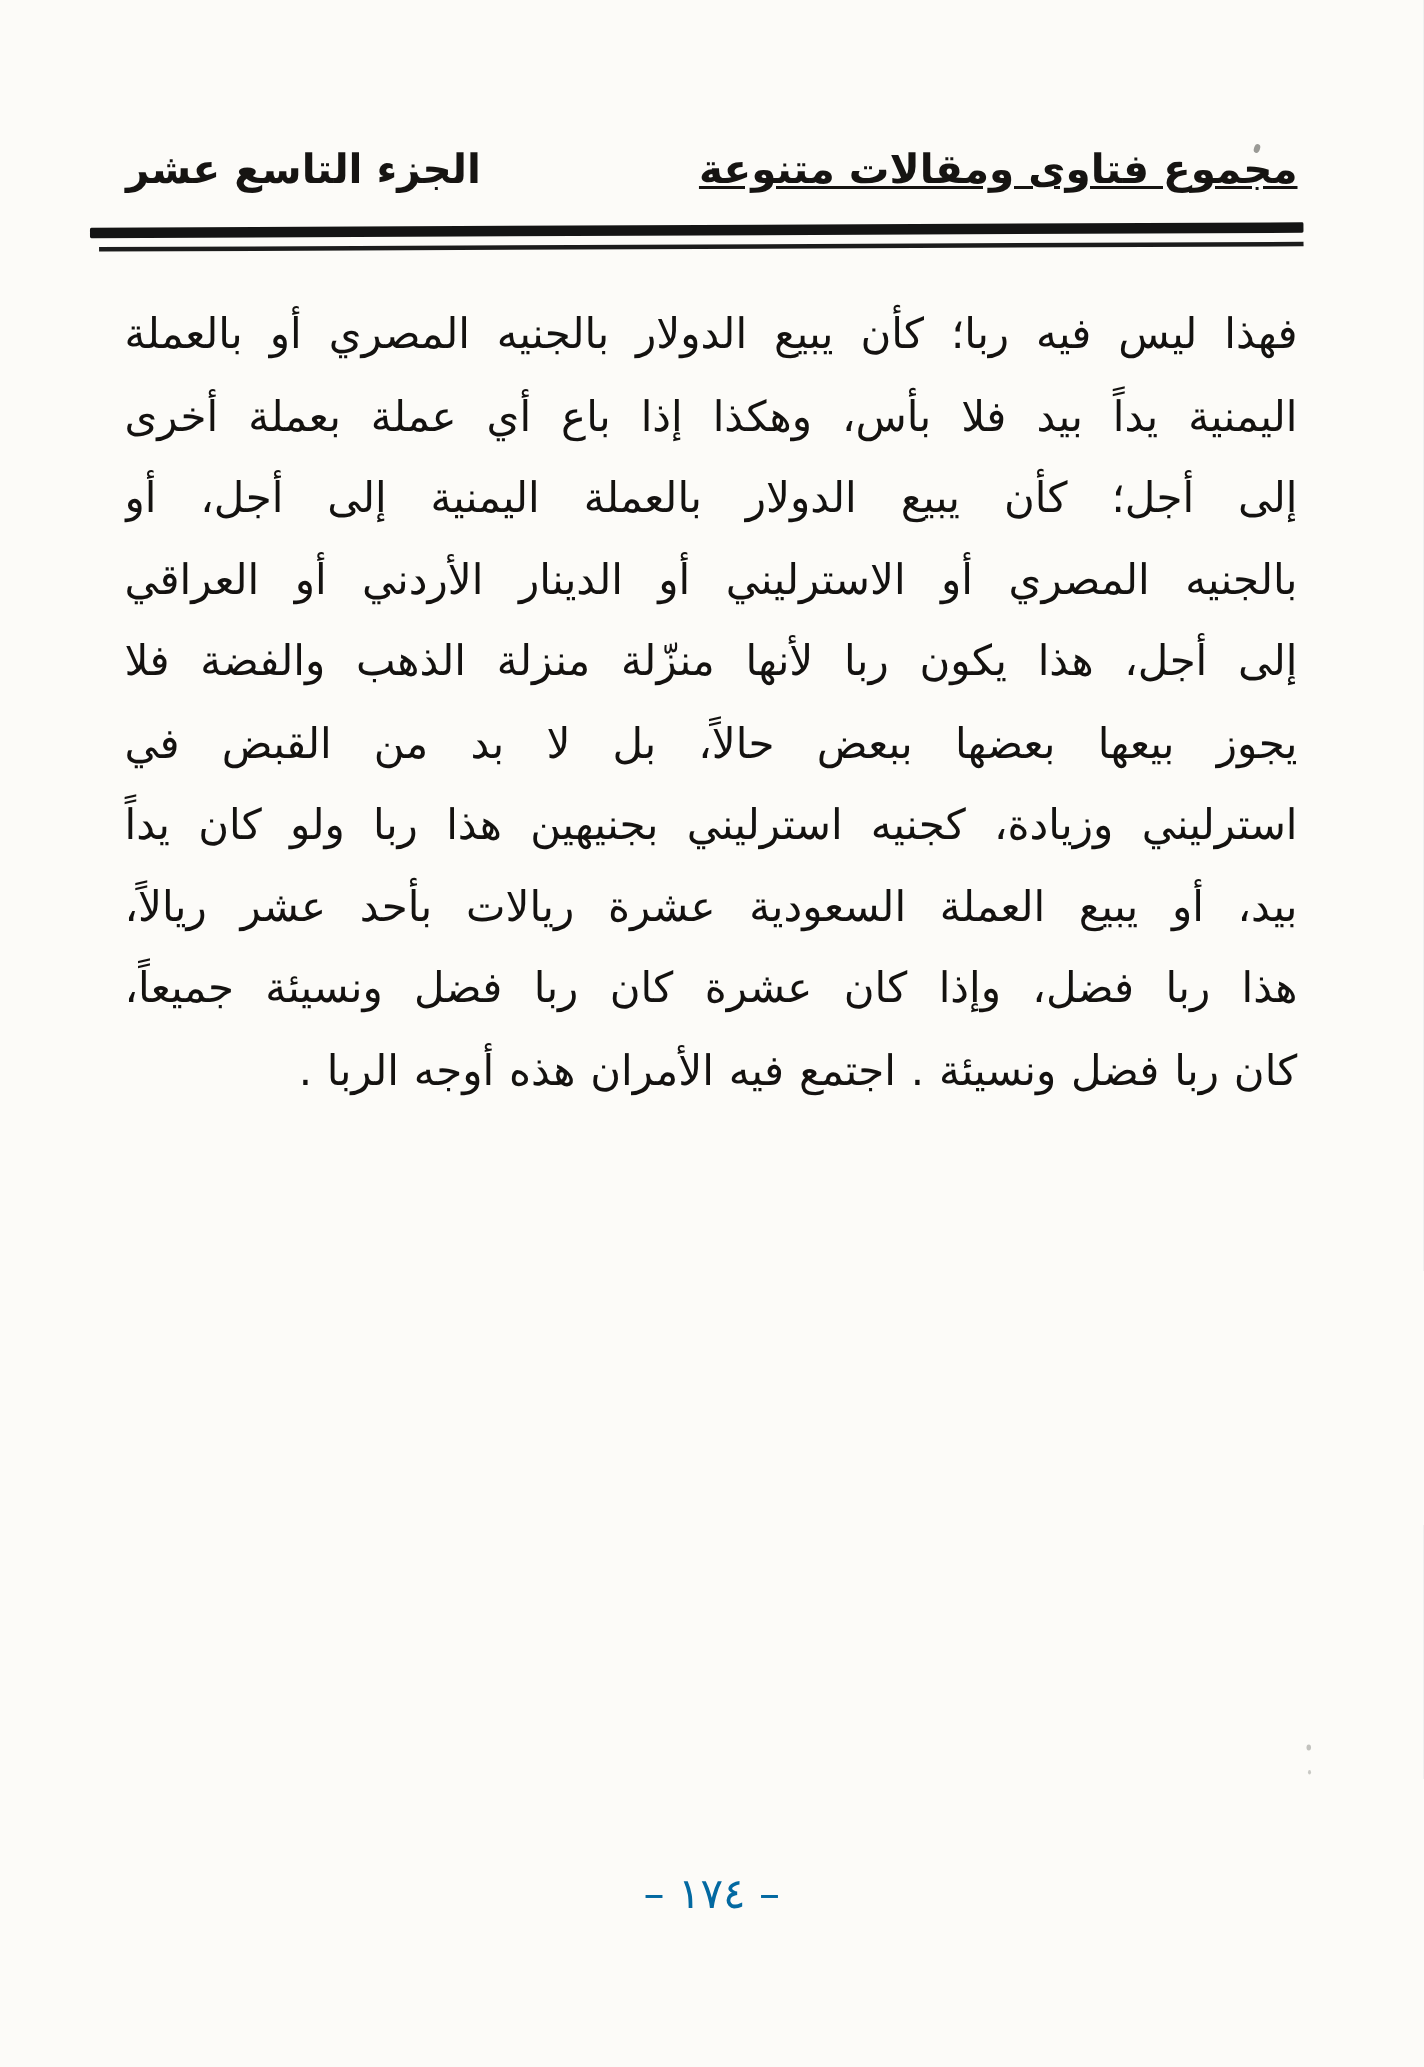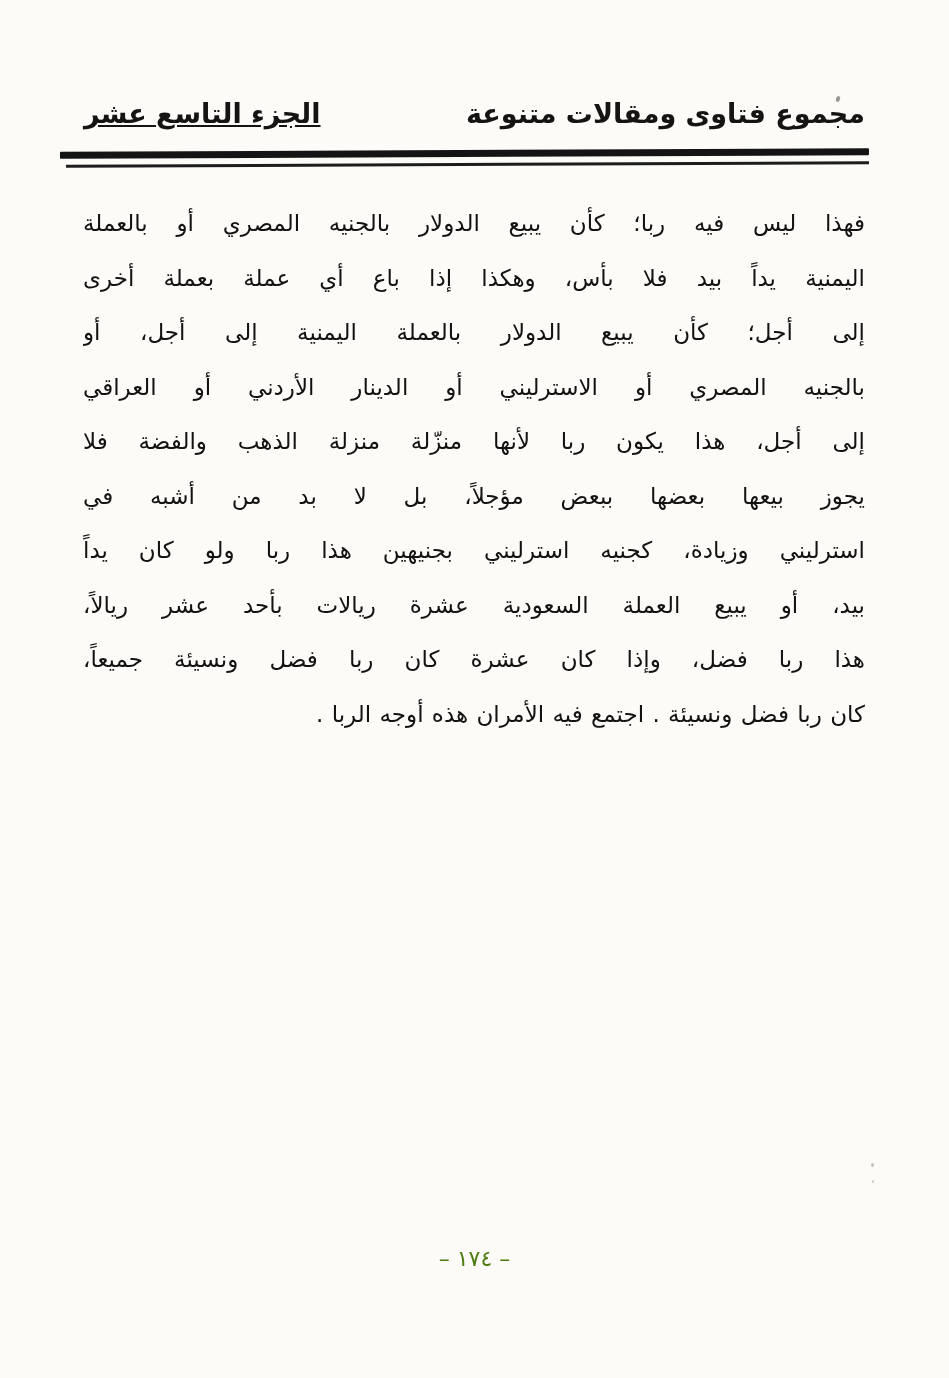--- a/index.html
+++ b/index.html
@@ -26,22 +26,22 @@
     left: 84px;
     display: flex;
     justify-content: space-between;
     align-items: baseline;
     direction: rtl;
     font-size: 27px;
     font-weight: bold;
     letter-spacing: 0.5px;
     white-space: nowrap;
   }
-  .header .title-right { text-align: left; }
-  .header .title-left  { text-align: left; text-decoration: underline; }
+  .header .title-right { text-align: left; text-decoration: underline; }
+  .header .title-left  { text-align: left; }
   
   .rule {
     position: absolute;
     top: 150px;
     left: 60px;
     right: 80px;
     transform: rotate(-0.25deg);
   }
   .rule-thick {
     height: 7px;
@@ -54,45 +54,45 @@
     margin-top: 6px;
     margin-left: 6px;
   }
   
   .body-text {
     position: absolute;
     top: 196px;
     right: 84px;
     width: 782px;
     direction: rtl;
-    font-size: 23px;
+    font-size: 28px;
     color: #141210;
   }
   .body-text .line {
     height: 54.5px;
     line-height: 54.5px;
     text-align: justify;
     text-align-last: justify;
     overflow: hidden;
     word-spacing: 1px;
   }
   .body-text .line:last-child {
     text-align-last: right;
   }
   
   .footer {
     position: absolute;
     top: 1246px;
     left: 0;
     right: 0;
     text-align: center;
-    font-size: 22px;
+    font-size: 28px;
     letter-spacing: 6px;
     direction: rtl;
-    color: #4d7c0f;
+    color: #0369a1;
   }
   
   .speck {
     position: absolute;
     background: #9a9a96;
     border-radius: 50%;
   }
   .speck-a { top: 96px;  left: 836px; width: 4px; height: 6px; transform: rotate(20deg); }
   .speck-b { top: 1163px; left: 871px; width: 3px; height: 4px; background: #c2c2be; }
   .speck-c { top: 1180px; left: 872px; width: 2px; height: 3px; background: #c9c9c5; }
@@ -118,21 +118,21 @@
 
       <div class="line">اليمنية يداً بيد فلا بأس، وهكذا إذا باع أي عملة بعملة أخرى</div>
 
 
       <div class="line">إلى أجل؛ كأن يبيع الدولار بالعملة اليمنية إلى أجل، أو</div>
 
       <div class="line">بالجنيه المصري أو الاسترليني أو الدينار الأردني أو العراقي</div>
 
       <div class="line">إلى أجل، هذا يكون ربا لأنها منزّلة منزلة الذهب والفضة فلا</div>
 
-      <div class="line">يجوز بيعها بعضها ببعض مؤجلاً، بل لا بد من أشبه في</div>
+      <div class="line">يجوز بيعها بعضها ببعض حالاً، بل لا بد من القبض في</div>
 
 
 
       <div class="line">استرليني وزيادة، كجنيه استرليني بجنيهين هذا ربا ولو كان يداً</div>
 
       <div class="line">بيد، أو يبيع العملة السعودية عشرة ريالات بأحد عشر ريالاً،</div>
 
       <div class="line">هذا ربا فضل، وإذا كان عشرة كان ربا فضل ونسيئة جميعاً،</div>
 
 

